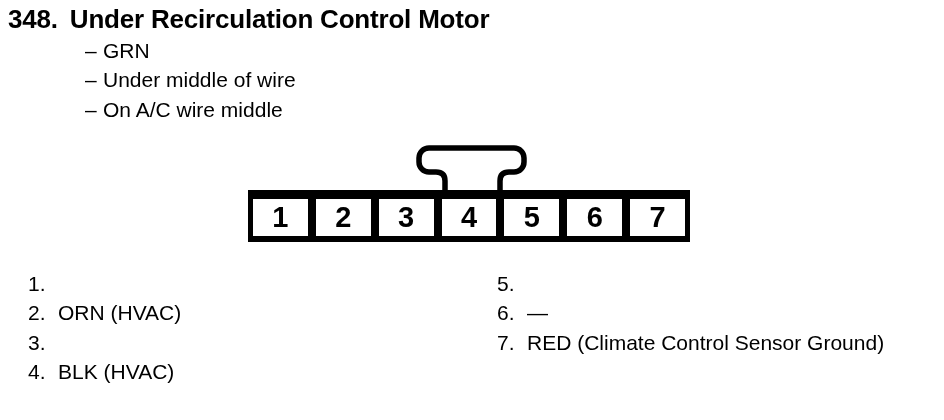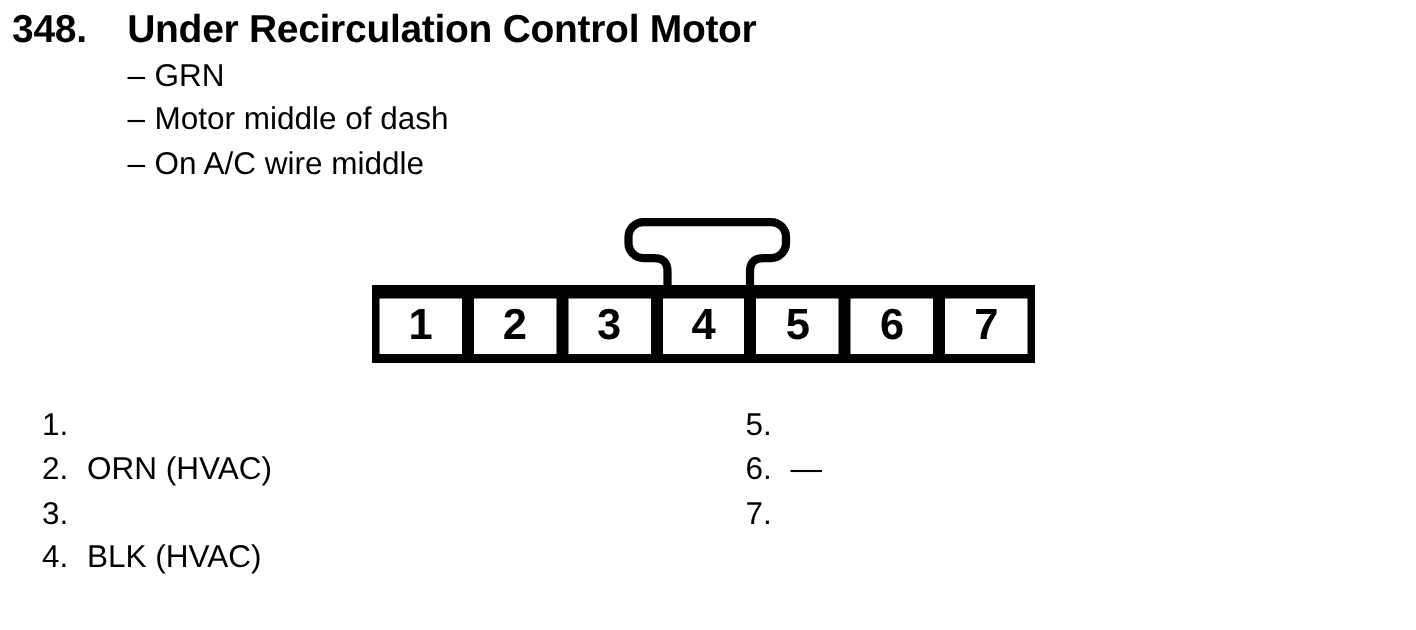--- a/index.html
+++ b/index.html
@@ -6,21 +6,21 @@
   body {
     width: 944px; height: 420px;
     background: #ffffff; color: #000000;
     font-family: "Liberation Sans", sans-serif;
     position: relative; overflow: hidden;
   }
 
   
   .entry-header {
     position: absolute; left: 8px; top: 4px;
-    display: flex; gap: 27px;
+    display: flex; gap: 12px;
     font-weight: bold; font-size: 26px; letter-spacing: -0.2px;
     white-space: nowrap;
   }
 
   
   .notes { position: absolute; left: 85px; top: 36px; font-size: 21px; }
   .note-row { display: flex; height: 29.5px; align-items: center; white-space: nowrap; }
   .note-dash { width: 18px; flex: 0 0 18px; }
 
   
@@ -52,21 +52,21 @@
   <span>Under Recirculation Control Motor</span>
 </div>
 
 <div class="notes">
   <div class="note-row">
     <span class="note-dash">–</span>
     <span>GRN</span>
   </div>
   <div class="note-row">
     <span class="note-dash">–</span>
-    <span>Motor middle of dash</span>
+    <span>Under middle of wire</span>
   </div>
   <div class="note-row">
     <span class="note-dash">–</span>
     <span>On A/C wire middle</span>
   </div>
 </div>
 
 <svg class="latch-svg" width="130" height="58" viewBox="405 140 130 58">
   <path d="M 445 196 L 445 181 Q 445 172 436 172 L 429 172
            A 10 10 0 0 1 419 162 L 419 158
@@ -120,14 +120,15 @@
 <div class="pinout pinout-right">
   <div class="pin-row">
     <span class="pin-num">5.</span>
   </div>
   <div class="pin-row">
     <span class="pin-num">6.</span>
     <span>—</span>
   </div>
   <div class="pin-row">
     <span class="pin-num">7.</span>
+    <span>RED (Climate Control Sensor Ground)</span>
   </div>
 </div>
 
 </body></html>

